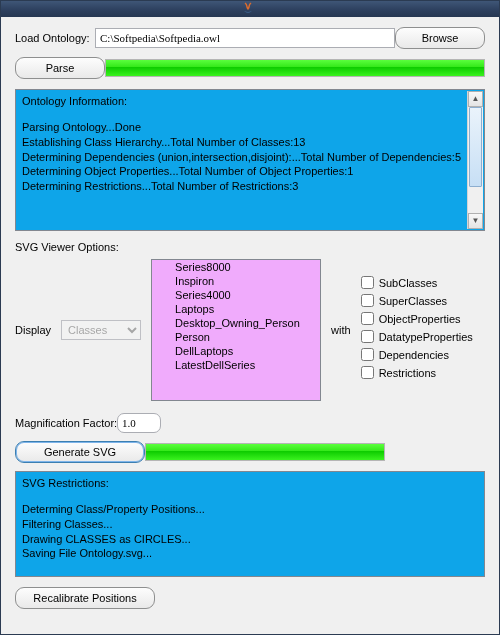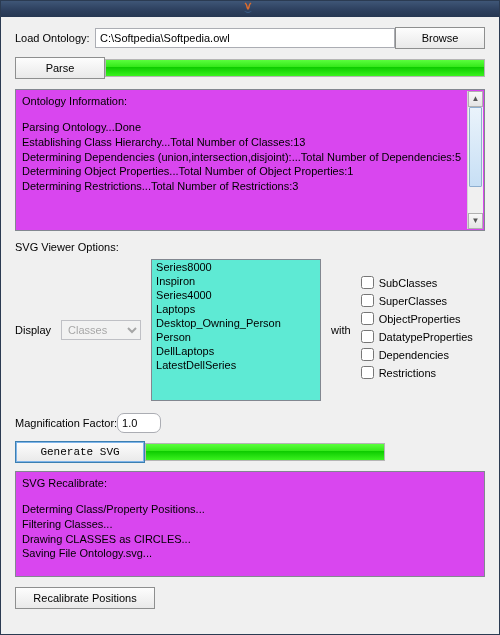--- a/index.html
+++ b/index.html
@@ -47,62 +47,63 @@
   background: #f0f0f0;
   padding: 10px 14px;
   overflow: hidden;
 }
 .row { display: flex; align-items: center; margin-bottom: 8px; gap: 0; }
 .lbl { font-size: 11px; color: #000; }
 input[type=text] {
   border: 1px solid #abadb3;
   padding: 3px 4px;
   font-size: 11px;
-  font-family: Liberation Sans, sans-serif;
+  font-family: Liberation Serif, serif;
   background: #fff;
 }
 .btn {
   background: linear-gradient(to bottom, #fdfdfd, #e9e9e9);
   border: 1px solid #8e8f8f;
-  border-radius: 0;
+  border-radius: 9px;
   padding: 3px 12px;
   font-size: 11px;
   font-family: inherit;
   cursor: pointer;
   min-height: 22px;
 }
-.btn.focused { border-color: #3c7fb1; box-shadow: 0 0 0 1px #7eb4ea inset; font-family: Liberation Mono, monospace; }
+.btn.focused { border-color: #3c7fb1; box-shadow: 0 0 0 1px #7eb4ea inset; }
 .progress {
   height: 18px;
   border: 1px solid #b5b5b5;
   background: #e8e8e8;
   position: relative;
   overflow: hidden;
 }
 .progress .bar {
   height: 100%;
   background: linear-gradient(to bottom, #5aff3d 0%, #33e818 45%, #0ecc00 46%, #3af21f 100%);
 }
 .infobox {
   border: 1px solid #828790;
-  background: #d946ef;
+  background: #0ea5e9;
   padding: 4px 6px;
   font-size: 11px;
   line-height: 1.35;
   color: #000;
   position: relative;
   height: 142px;
   overflow: hidden;
 }
 .listbox {
   border: 1px solid #828790;
-  background: #5eead4;
+  background: #f0abfc;
   height: 142px;
   overflow-y: scroll;
   font-size: 11px;
+  padding-left: 19px;
 }
 .listbox .item { padding: 1px 4px; cursor: pointer; }
 select {
   border: 1px solid #abadb3;
   font-size: 11px;
   font-family: inherit;
   padding: 2px;
   background: #f4f4f4;
   color: #888;
 }
@@ -236,21 +237,21 @@
     </div>
 
     <div class="row" style="margin-top:8px">
       <button class="btn focused" style="width:130px">Generate SVG</button>
       <div class="progress" style="width:240px">
           <div class="bar" style="width:100%"></div>
         </div>
     </div>
 
     <div class="infobox" style="margin-top:6px;height:106px">
-      <div>SVG Recalibrate:</div>
+      <div>SVG Restrictions:</div>
       <div style="height:11px"></div>
       <div>Determing Class/Property Positions...</div>
       <div>Filtering Classes...</div>
       <div>Drawing CLASSES as CIRCLES...</div>
       <div>Saving File Ontology.svg...</div>
     </div>
 
     <div class="row" style="margin-top:10px">
       <button class="btn" style="width:140px">Recalibrate Positions</button>
     </div>

